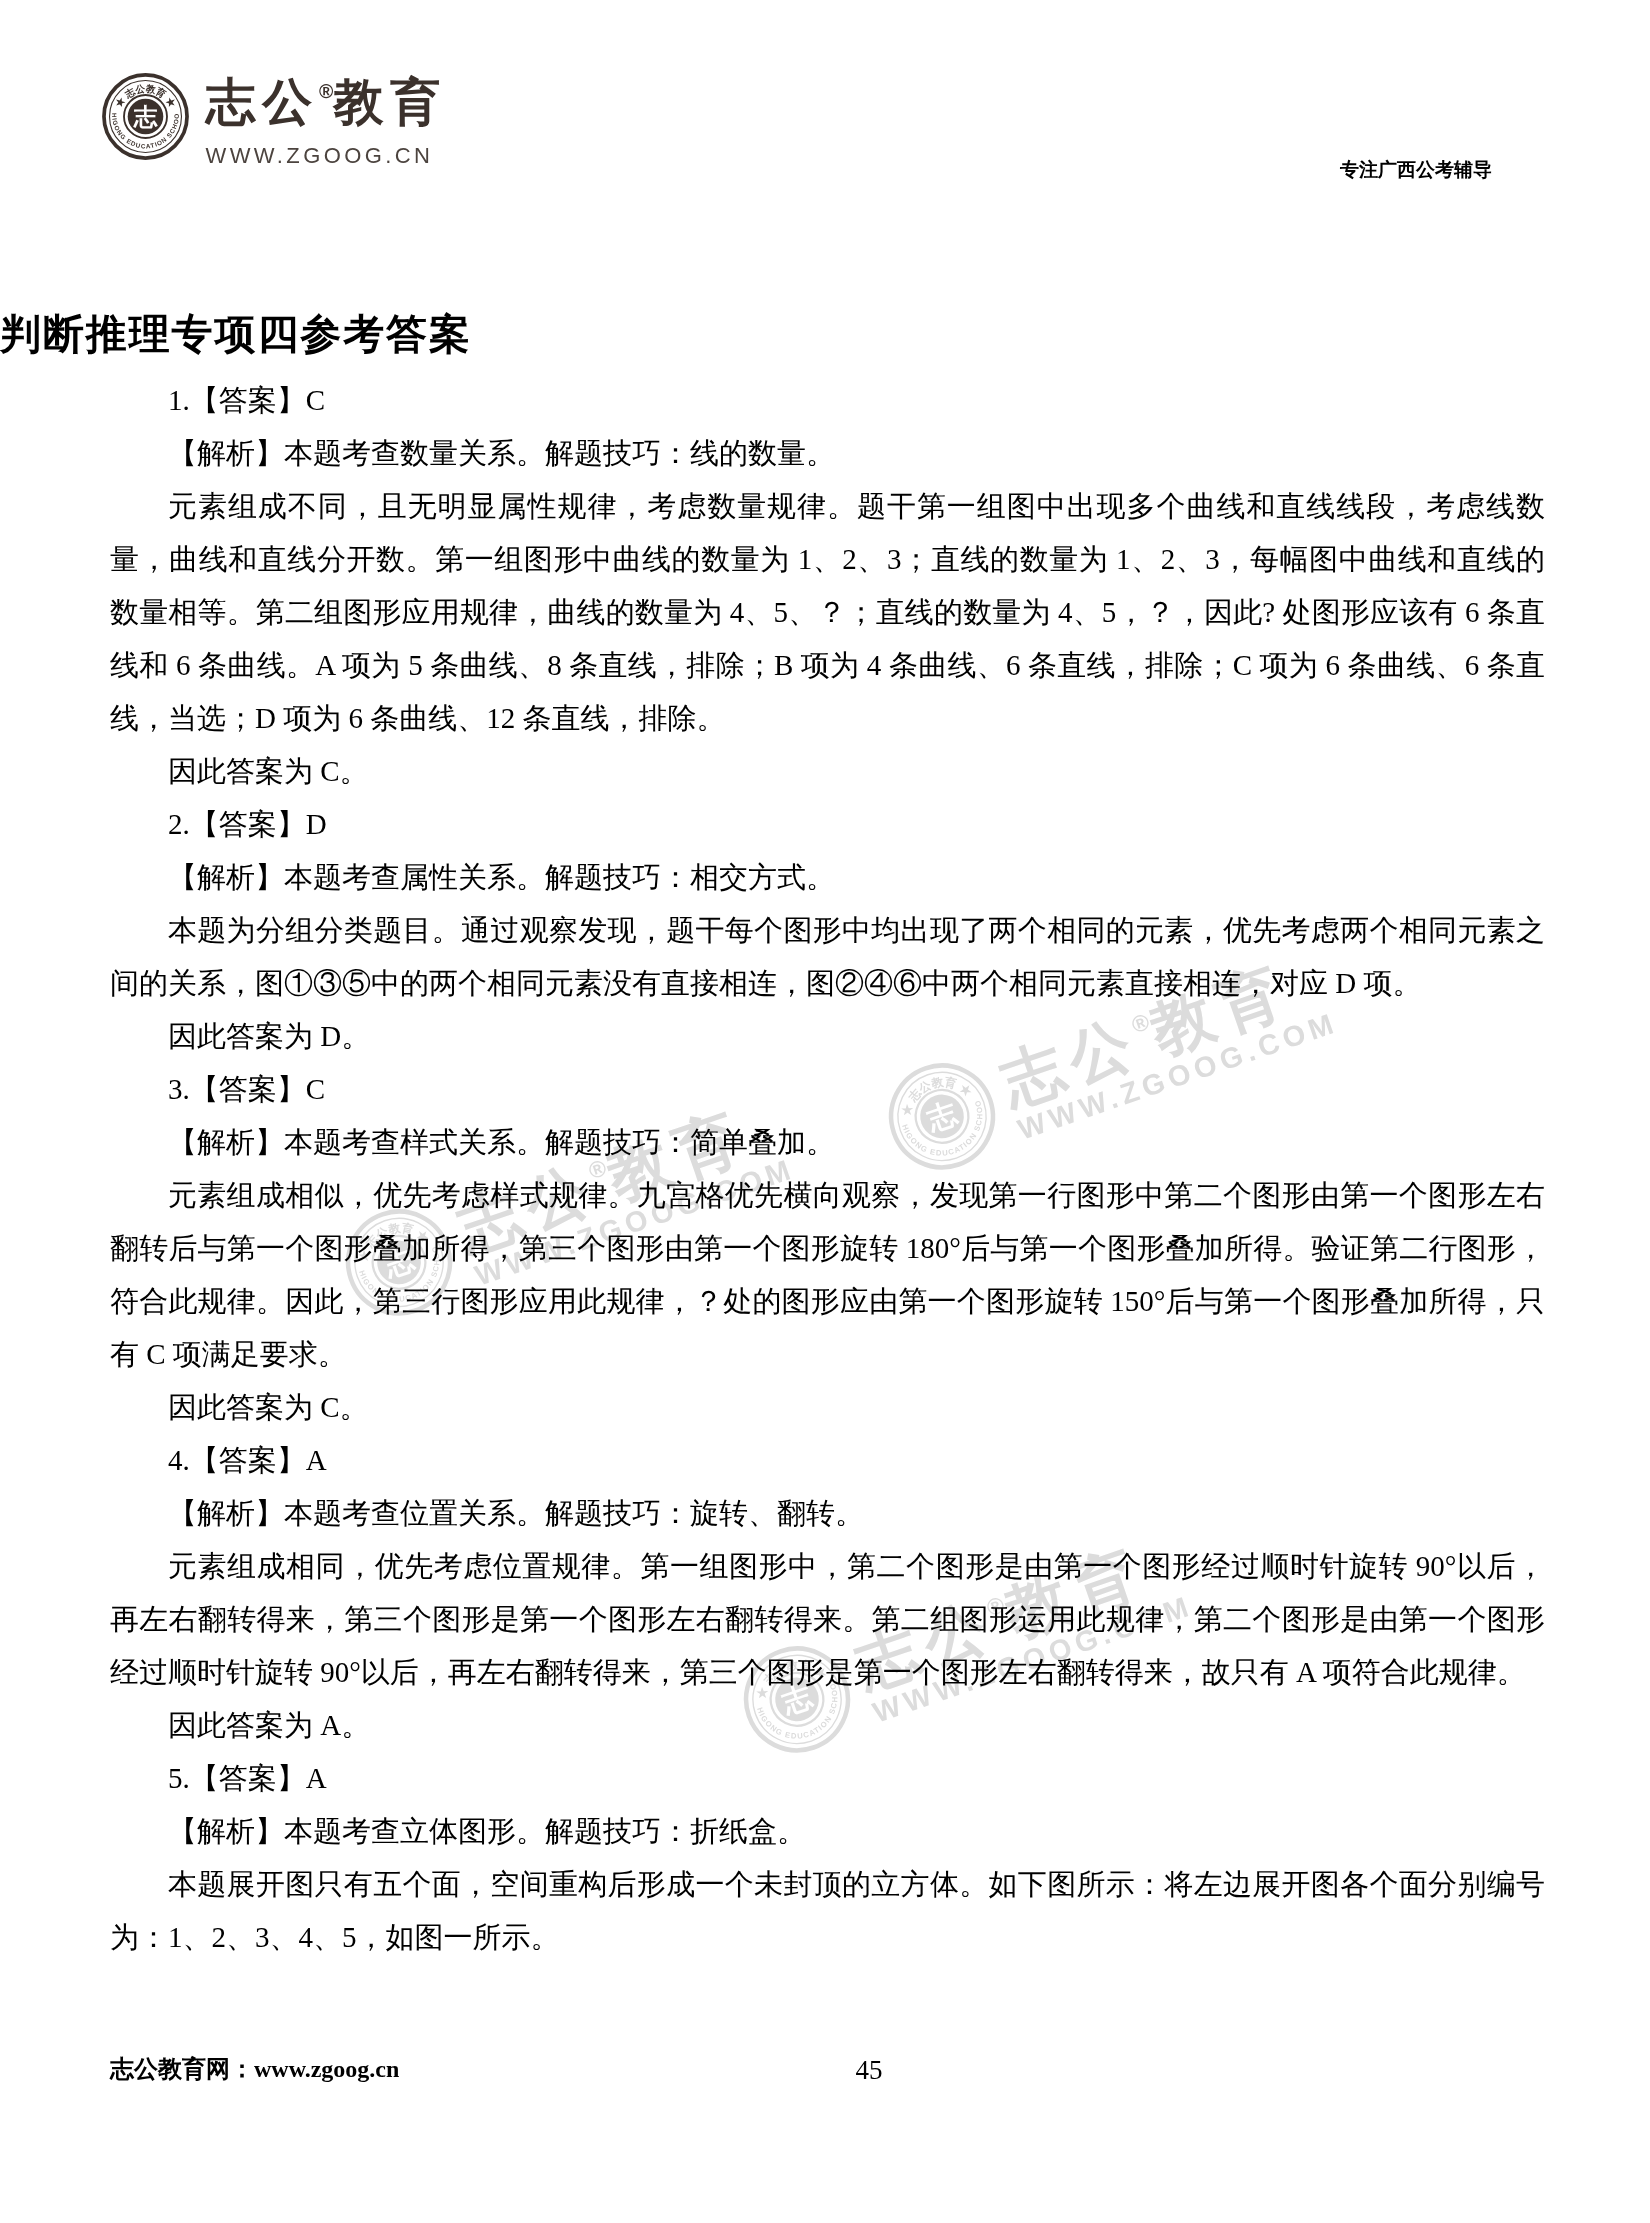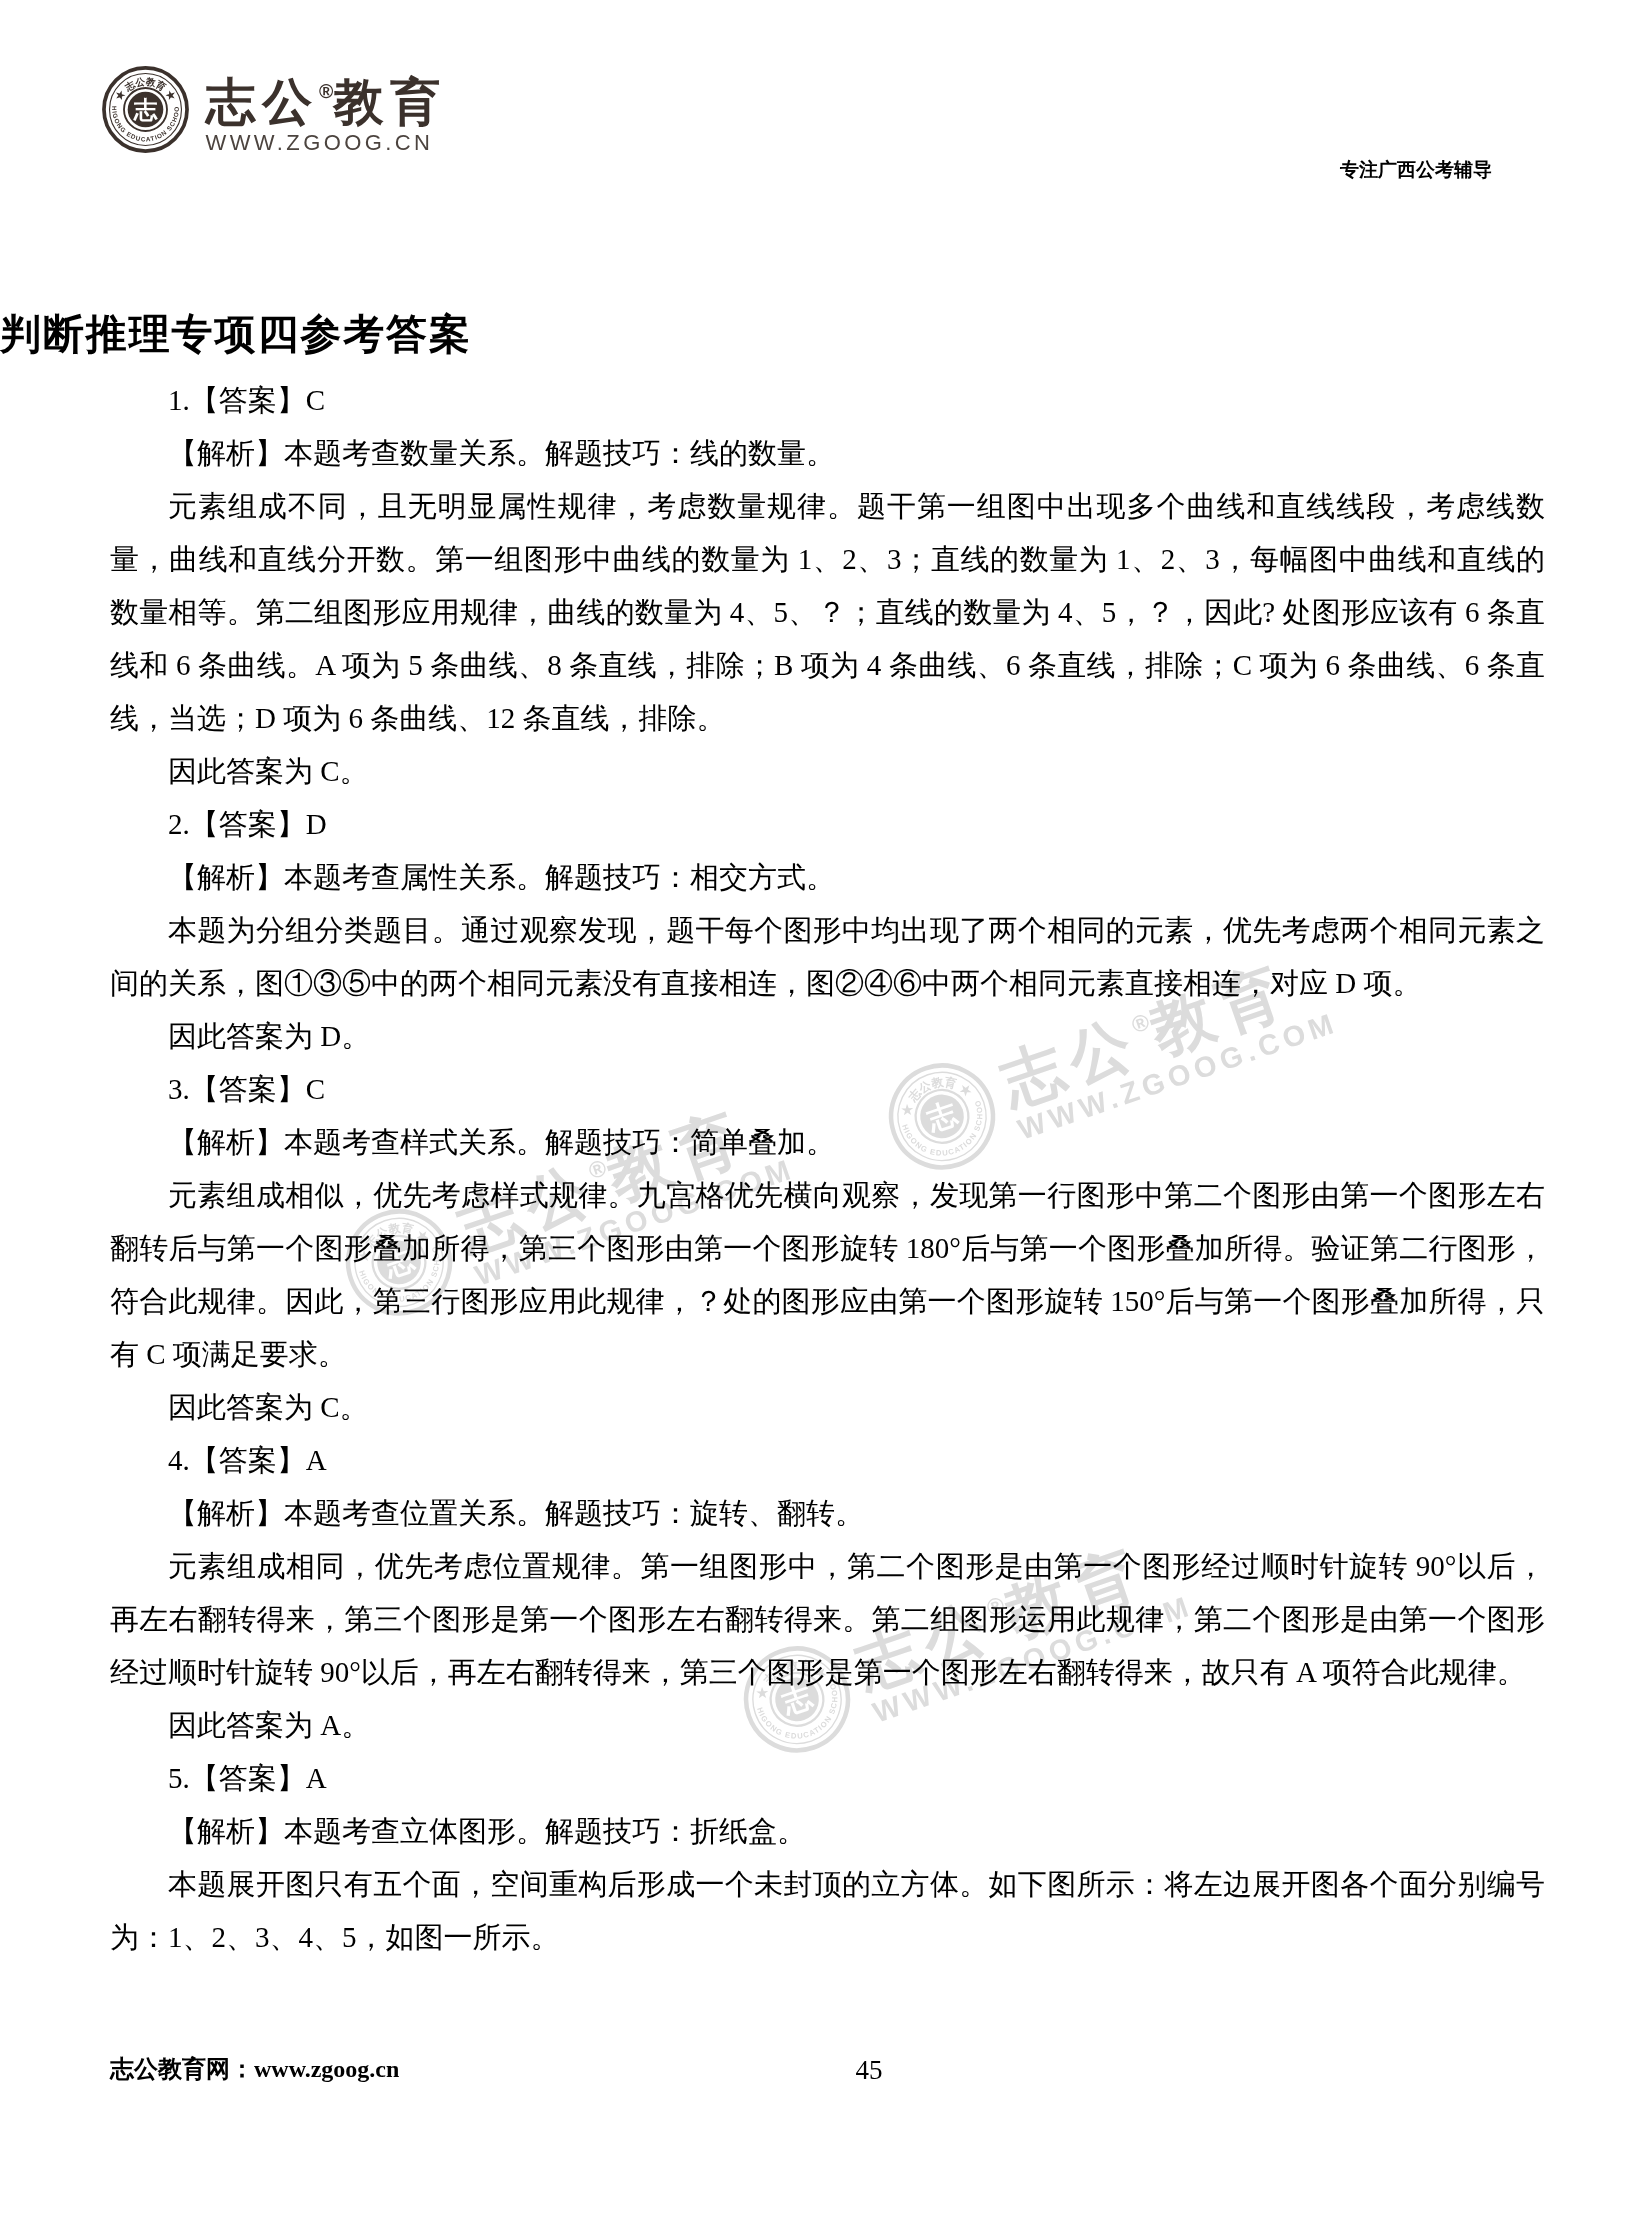--- a/index.html
+++ b/index.html
@@ -22,21 +22,21 @@
   .brand-block{display:flex;flex-direction:column;}
   .brand-line{
     font-family:"Liberation Sans","DejaVu Sans",sans-serif;
     font-weight:900;font-size:50px;line-height:54px;
     letter-spacing:6.8px;white-space:nowrap;
   }
   .brand-line sup{font-size:19.4px;vertical-align:21.3px;letter-spacing:0;}
   .brand-url{
     font-family:"Liberation Sans","DejaVu Sans",sans-serif;
     font-weight:500;font-size:22px;line-height:25px;
-    letter-spacing:3.4px;color:#4c443f;margin-top:1px;white-space:nowrap;
+    letter-spacing:3.4px;color:#4c443f;margin-top:14px;white-space:nowrap;
   }
   .tagline{
     position:absolute;top:157px;right:159px;
     font-size:19px;font-weight:bold;z-index:2;white-space:nowrap;
   }
   
   .doc-title{
     position:absolute;top:280px;left:0;width:100%;
     font-family:"Liberation Sans","DejaVu Sans",sans-serif;
     font-weight:bold;font-size:41px;letter-spacing:1.9px;

